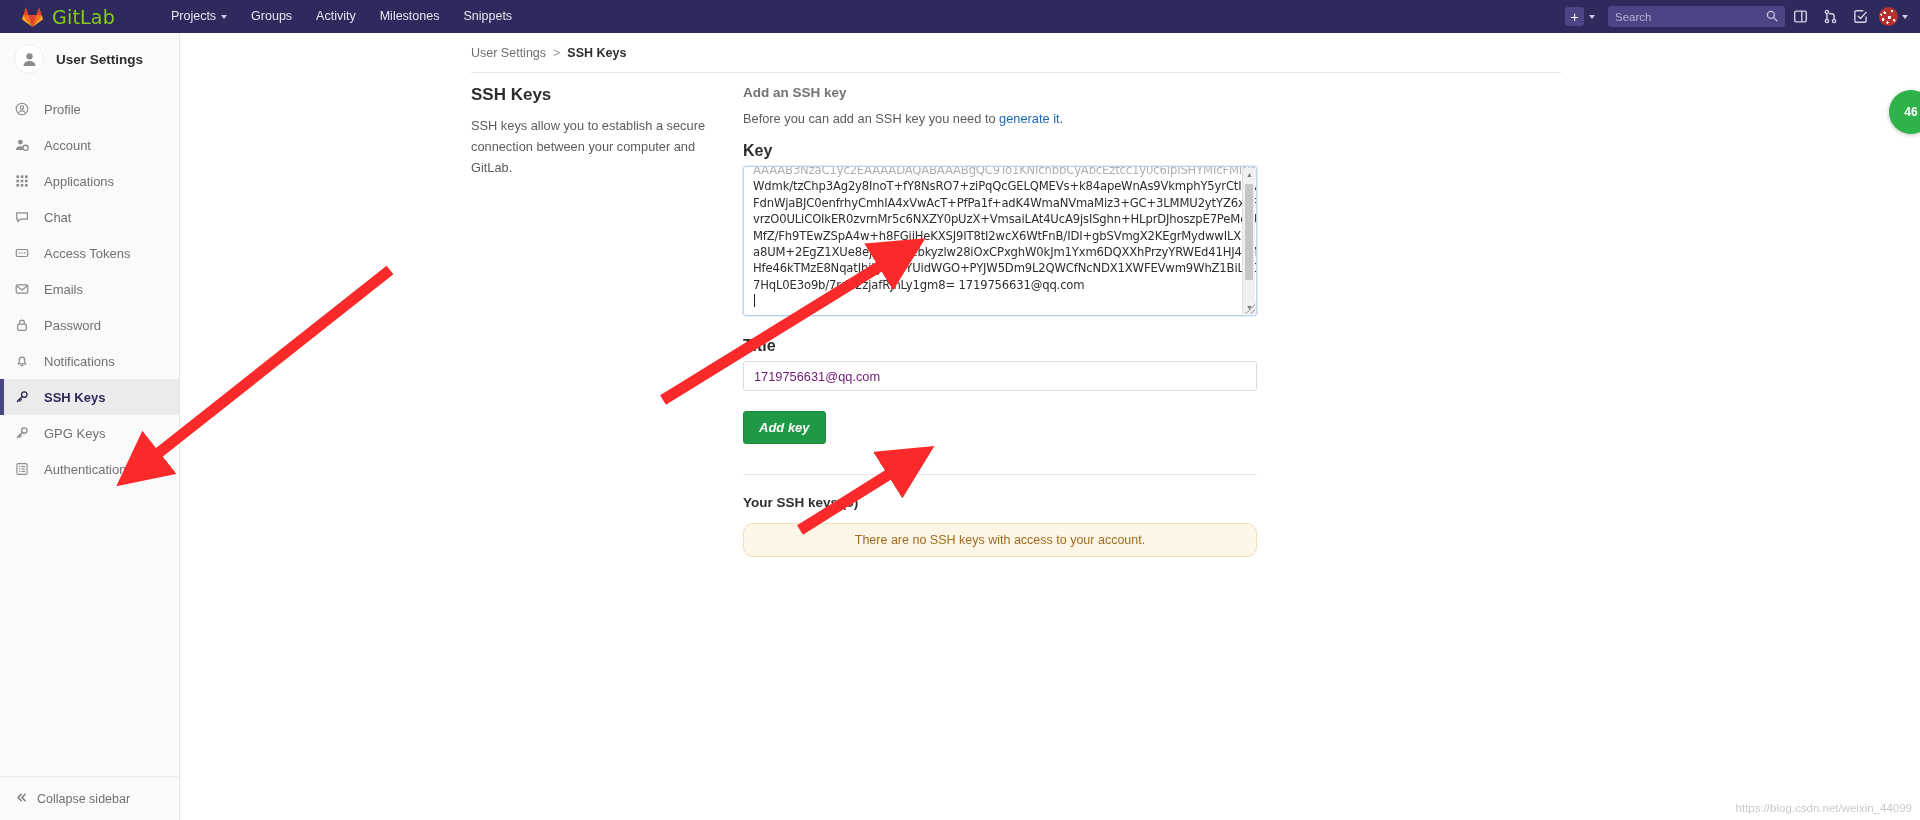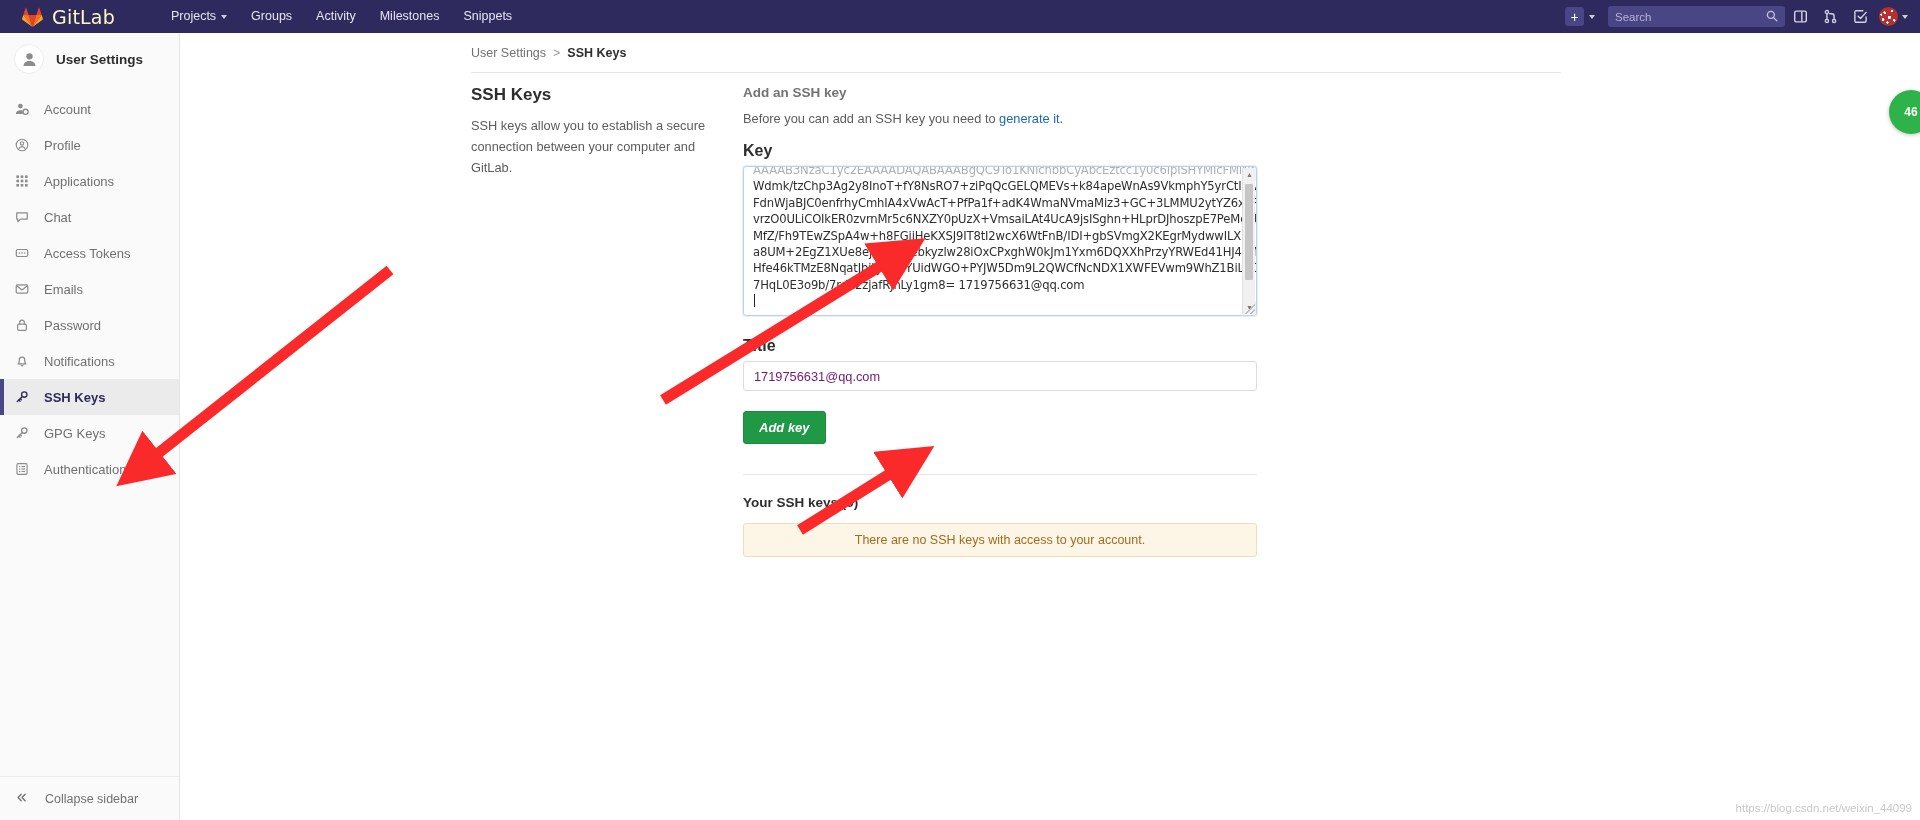--- a/index.html
+++ b/index.html
@@ -11,21 +11,21 @@
   }
 
   
   .topnav{
     position:absolute; left:0; top:0; width:1920px; height:33px;
     background:#2e2a5d; display:flex; align-items:center; z-index:30;
   }
   .gl-logo{ display:flex; align-items:center; margin-left:22px; }
   .gl-logo svg{ display:block; }
   .gl-logo .brand{
-    color:#fef9c3; font-size:19px; margin-left:9px; letter-spacing:.2px;
+    color:#84cc16; font-size:19px; margin-left:9px; letter-spacing:.2px;
     font-family:"DejaVu Sans", sans-serif; font-weight:400;
   }
   .nav-links{ display:flex; align-items:center; margin-left:44px; height:33px; }
   .nav-links a{
     color:#e6e4f0; font-size:12.5px; text-decoration:none;
     padding:0 12px; line-height:33px; display:inline-flex; align-items:center; gap:5px;
   }
   .caret{ width:0;height:0;border-left:3.5px solid transparent;border-right:3.5px solid transparent;
           border-top:4px solid #cfcbe3; display:inline-block; }
   .nav-right{ margin-left:auto; display:flex; align-items:center; padding-right:12px; gap:0; }
@@ -75,21 +75,21 @@
   .sb-item .lbl{ margin-left:9px; }
   .sb-item.active{
     background:#ebebeb; color:#2e2a5d; font-weight:bold;
   }
   .sb-item.active::before{
     content:""; position:absolute; left:0; top:0; bottom:0; width:4px; background:#4a4584;
   }
   .collapse{
     position:absolute; left:0; bottom:0; width:179px; height:44px;
     display:flex; align-items:center; padding-left:15px; color:#707070;
-    font-size:12.5px; border-top:1px solid #ededed; background:#fafafa;gap:8px;
+    font-size:12.5px; border-top:1px solid #ededed; background:#fafafa;
   }
   .collapse .lbl{ margin-left:9px; }
 
   
   .main{ position:absolute; left:180px; top:33px; right:0; bottom:0; background:#fff; }
   .crumbs{
     position:absolute; left:291px; top:13px; font-size:12.5px; color:#707070;
     display:flex; align-items:center; gap:7px;
   }
   .crumbs .sep{ color:#999; }
@@ -148,21 +148,21 @@
 
   .btn-add{
     background:#1f9946; color:#fff; border:1px solid #1c8c40; border-radius:3px;
     font-size:13px; font-weight:bold; padding:8px 15px; cursor:pointer;
     font-family:"Liberation Sans", sans-serif;
     font-style:italic;
   }
   .hr-mid{ width:514px; height:1px; background:#e5e5e5; margin:30px 0 20px 0; }
   .keys-title{ font-size:13.5px; font-weight:bold; color:#2e2e2e; margin-bottom:13px; }
   .empty-alert{
-    width:514px; border:1px solid #f2dfb6; background:#fdf6e7; border-radius:3px;
+    width:514px; border:1px solid #f2dfb6; background:#fdf6e7; border-radius:10px;
     padding:9px 10px; text-align:center; color:#a06b1f; font-size:12.5px;
   }
 
   
   .anno{ position:absolute; left:0; top:0; width:1920px; height:820px; pointer-events:none; z-index:40; }
   .green-badge{
     position:absolute; right:-13px; top:90px; width:44px;height:44px;border-radius:50%;
     background:#2eb34a; color:#fff; font-size:12px; font-weight:bold;
     display:flex; align-items:center; justify-content:center;
     box-shadow:0 1px 4px rgba(0,0,0,.25); z-index:45;
@@ -254,39 +254,39 @@
         <circle cx="8" cy="5" r="3"></circle>
           <path d="M2.4 14c0-3.1 2.5-4.6 5.6-4.6s5.6 1.5 5.6 4.6z"></path>
       </svg>
     </span>
     <span class="ttl">User Settings</span>
   </div>
 
   <div class="sb-list">
     <a class="sb-item" href="#">
       <span class="ico">
+        <svg width="14" height="14" viewBox="0 0 16 16" fill="none" stroke="#8c8c8c" stroke-width="1.3">
+          <circle cx="8" cy="8" r="6.6"></circle>
+            <circle cx="8" cy="6.2" r="1.9"></circle>
+            <path d="M4.3 12.4c.7-1.7 2-2.5 3.7-2.5s3 .8 3.7 2.5"></path>
+        </svg>
+      </span>
+      <span class="lbl">Profile</span>
+    </a>
+
+    <a class="sb-item" href="#">
+      <span class="ico">
         <svg width="14" height="14" viewBox="0 0 16 16" fill="#8c8c8c">
           <circle cx="6.2" cy="4.6" r="2.7"></circle>
             <path d="M1 13.6c0-2.8 2.3-4.2 5.2-4.2 1 0 1.9.2 2.7.5v3.7z"></path>
           <circle cx="12.1" cy="11.2" r="2.9" fill="none" stroke="#8c8c8c" stroke-width="1.5"></circle>
           <circle cx="12.1" cy="11.2" r=".9" fill="#fafafa"></circle>
         </svg>
       </span>
       <span class="lbl">Account</span>
-    </a>
-
-    <a class="sb-item" href="#">
-      <span class="ico">
-        <svg width="14" height="14" viewBox="0 0 16 16" fill="none" stroke="#8c8c8c" stroke-width="1.3">
-          <circle cx="8" cy="8" r="6.6"></circle>
-            <circle cx="8" cy="6.2" r="1.9"></circle>
-            <path d="M4.3 12.4c.7-1.7 2-2.5 3.7-2.5s3 .8 3.7 2.5"></path>
-        </svg>
-      </span>
-      <span class="lbl">Profile</span>
     </a>
 
     <a class="sb-item" href="#">
       <span class="ico">
         <svg width="14" height="14" viewBox="0 0 16 16" fill="#8c8c8c">
           <rect x="1.6" y="1.6" width="3" height="3"></rect>
             <rect x="6.5" y="1.6" width="3" height="3"></rect>
             <rect x="11.4" y="1.6" width="3" height="3"></rect>
           <rect x="1.6" y="6.5" width="3" height="3"></rect>
             <rect x="6.5" y="6.5" width="3" height="3"></rect>

